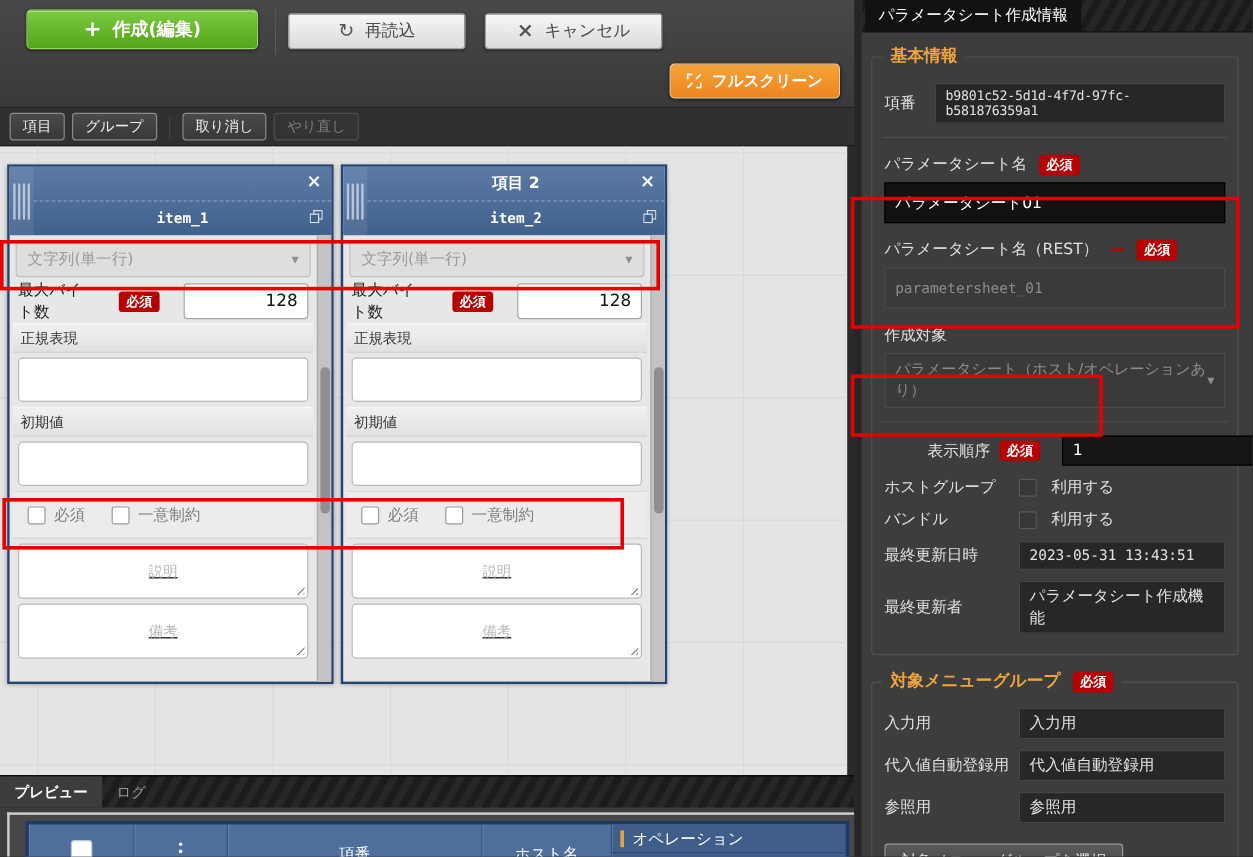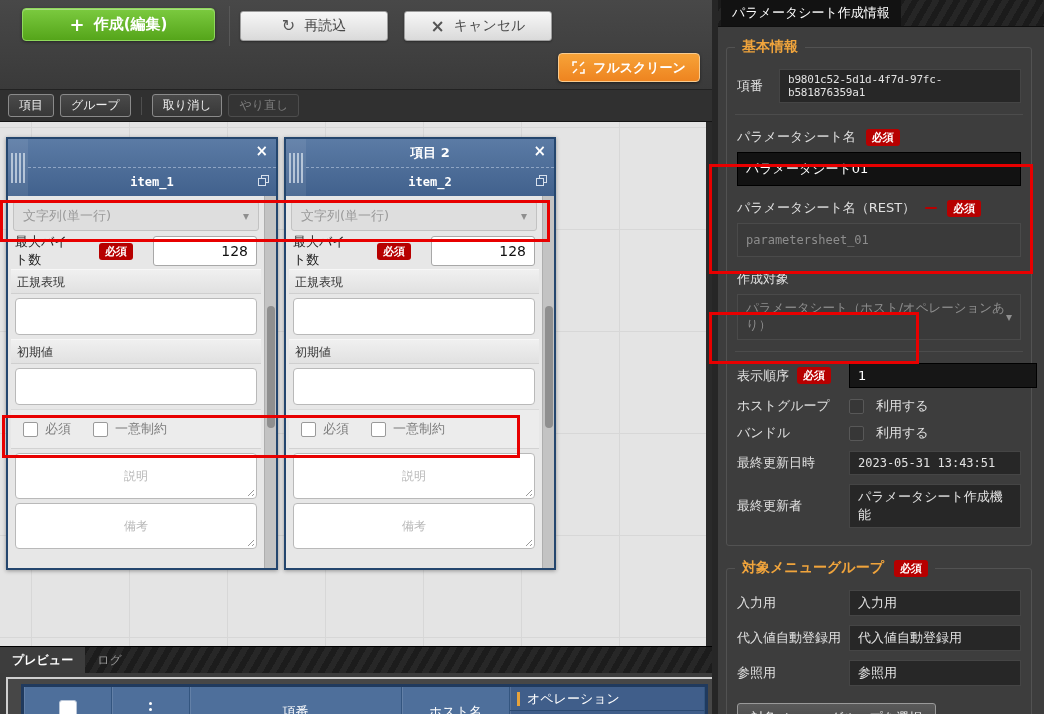--- a/index.html
+++ b/index.html
@@ -43,21 +43,21 @@
   .chev{color:#8f8f8f;font-size:12px;}
   .cbytes{height:36px;display:flex;align-items:center;padding:0 4px;gap:20px;}
   .clabel{font-size:13px;color:#222;}
   .badge{background:#b70000;color:#fff;font-size:11px;padding:1px 6px;border-radius:3px;font-weight:bold;white-space:nowrap;}
   .cbyteinput{margin-left:auto;width:104px;height:30px;border:1px solid #a8a8a8;border-radius:3px;text-align:right;font-size:14px;padding:0 8px;background:#fff;color:#111;}
   .crowlabel{height:25px;line-height:25px;padding:0 6px;font-size:12px;color:#333;background:linear-gradient(#f0f0f0,#e1e1e1);border-top:1px solid #f7f7f7;border-bottom:1px solid #cfcfcf;}
   .cinput{display:block;width:calc(100% - 8px);height:37px;margin:4px;border:1px solid #b9b9b9;border-radius:4px;background:#fff;padding:0 8px;font-size:13px;color:#111;}
   .ccheckrow{height:40px;background:#ececec;border-top:1px solid #dadada;border-bottom:1px solid #d2d2d2;display:flex;align-items:center;gap:22px;padding:0 12px;}
   .ccheckrow label{display:flex;align-items:center;gap:7px;color:#7d7d7d;font-size:13px;cursor:pointer;}
   .ccheck{appearance:none;-webkit-appearance:none;width:15px;height:15px;background:#fff;border:1px solid #9a9a9a;border-radius:2px;margin:0;}
-  .ctextwrap{position:relative;margin:4px;}
+  .ctextwrap{position:relative;margin:4px;text-decoration:underline;}
   .ctext{display:block;width:100%;height:46px;border:1px solid #b9b9b9;border-radius:4px;background:#fff;resize:none;text-align:center;padding-top:14px;font-size:12px;color:#333;}
   .ctext::placeholder{color:#b8b8b8;}
   .rcorner{position:absolute;right:3px;bottom:3px;width:9px;height:9px;background:repeating-linear-gradient(135deg,transparent 0 2px,#9a9a9a 2px 3px);clip-path:polygon(100% 0,100% 100%,0 100%);pointer-events:none;}
   .card-scroll{position:absolute;right:0;top:57px;bottom:0;width:12px;background:#c3c3c3;border-left:1px solid #aeaeae;}
   .card-scroll .thumb{position:absolute;left:2px;width:8px;top:110px;height:122px;background:#8f8f8f;border-radius:4px;cursor:pointer;}
 
   
   .btabs{position:absolute;left:0;top:646px;width:712px;height:27px;background:repeating-linear-gradient(120deg,#1c1c1c 0 6px,#272727 6px 12px);border-top:1px solid #000;display:flex;align-items:stretch;}
   .btab{padding:5px 12px;font-size:12px;color:#969696;cursor:pointer;display:flex;align-items:center;}
   .btab.active{background:#3d3d3d;color:#fff;font-weight:bold;}
@@ -79,21 +79,21 @@
   
   .sidebar{position:absolute;left:712px;top:0;width:332px;height:714px;background:#3d3d3d;border-left:6px solid #262626;overflow:hidden;}
   .stabs{height:27px;background:repeating-linear-gradient(120deg,#1b1b1b 0 6px,#262626 6px 12px);display:flex;align-items:stretch;border-bottom:1px solid #0e0e0e;}
   .stab{background:#121212;color:#fff;font-size:13px;padding:5px 11px;margin-left:3px;display:flex;align-items:center;}
   .scontent{position:absolute;left:0;top:27px;right:0;bottom:0;padding:6px 12px 0 8px;}
   .fs{border:1px solid #525252;border-radius:3px;position:relative;margin-top:14px;padding:12px 8px 8px;}
   .fs-legend{position:absolute;top:-10px;left:8px;background:#3d3d3d;padding:0 7px;color:#f0a43c;font-size:14px;font-weight:bold;display:flex;gap:10px;align-items:center;}
   .srow{display:flex;align-items:center;margin:9px 2px;}
   .slab{width:112px;flex:none;color:#e0e0e0;font-size:13px;}
   .slab.narrow{width:42px;}
-  .labwrap{width:112px;flex:none;display:flex;align-items:center;gap:8px;color:#e0e0e0;font-size:13px;}
+  .labwrap{width:112px;flex:none;display:flex;align-items:center;gap:8px;color:#e0e0e0;font-size:13px;margin-left:36px;}
   .sbox{flex:1;background:#272727;border:1px solid #454545;color:#e2e2e2;font-size:13px;padding:3px 8px;min-height:24px;display:flex;align-items:center;}
   .mono{font-family:"DejaVu Sans Mono",monospace !important;}
   .sbox.uuid{font-size:11px;letter-spacing:-.2px;}
   .sflabel{display:flex;align-items:center;gap:10px;color:#e0e0e0;font-size:13px;margin:13px 2px 6px;}
   .sinput{display:block;width:calc(100% - 4px);margin:0 2px;background:#121212;border:1px solid #000;color:#fff;font-size:13px;padding:16px 8px;height:26px;}
   .sinput.dis{background:#3a3a3a;border:1px solid #4a4a4a;color:#8d8d8d;font-size:12px;}
   .sselect{margin:0 2px;background:#3a3a3a;border:1px solid #4a4a4a;color:#8d8d8d;font-size:12.5px;padding:5px 8px;display:flex;align-items:center;justify-content:space-between;cursor:default;}
   .shr{height:1px;background:#4c4c4c;margin:11px 0;}
   .sorder{flex:1;background:#161616;border:1px solid #000;color:#fff;font-size:13px;padding:4px 8px;height:25px;}
   .scheck{appearance:none;-webkit-appearance:none;width:15px;height:15px;background:#373737;border:1px solid #585858;border-radius:2px;margin:0 12px 0 0;flex:none;}

